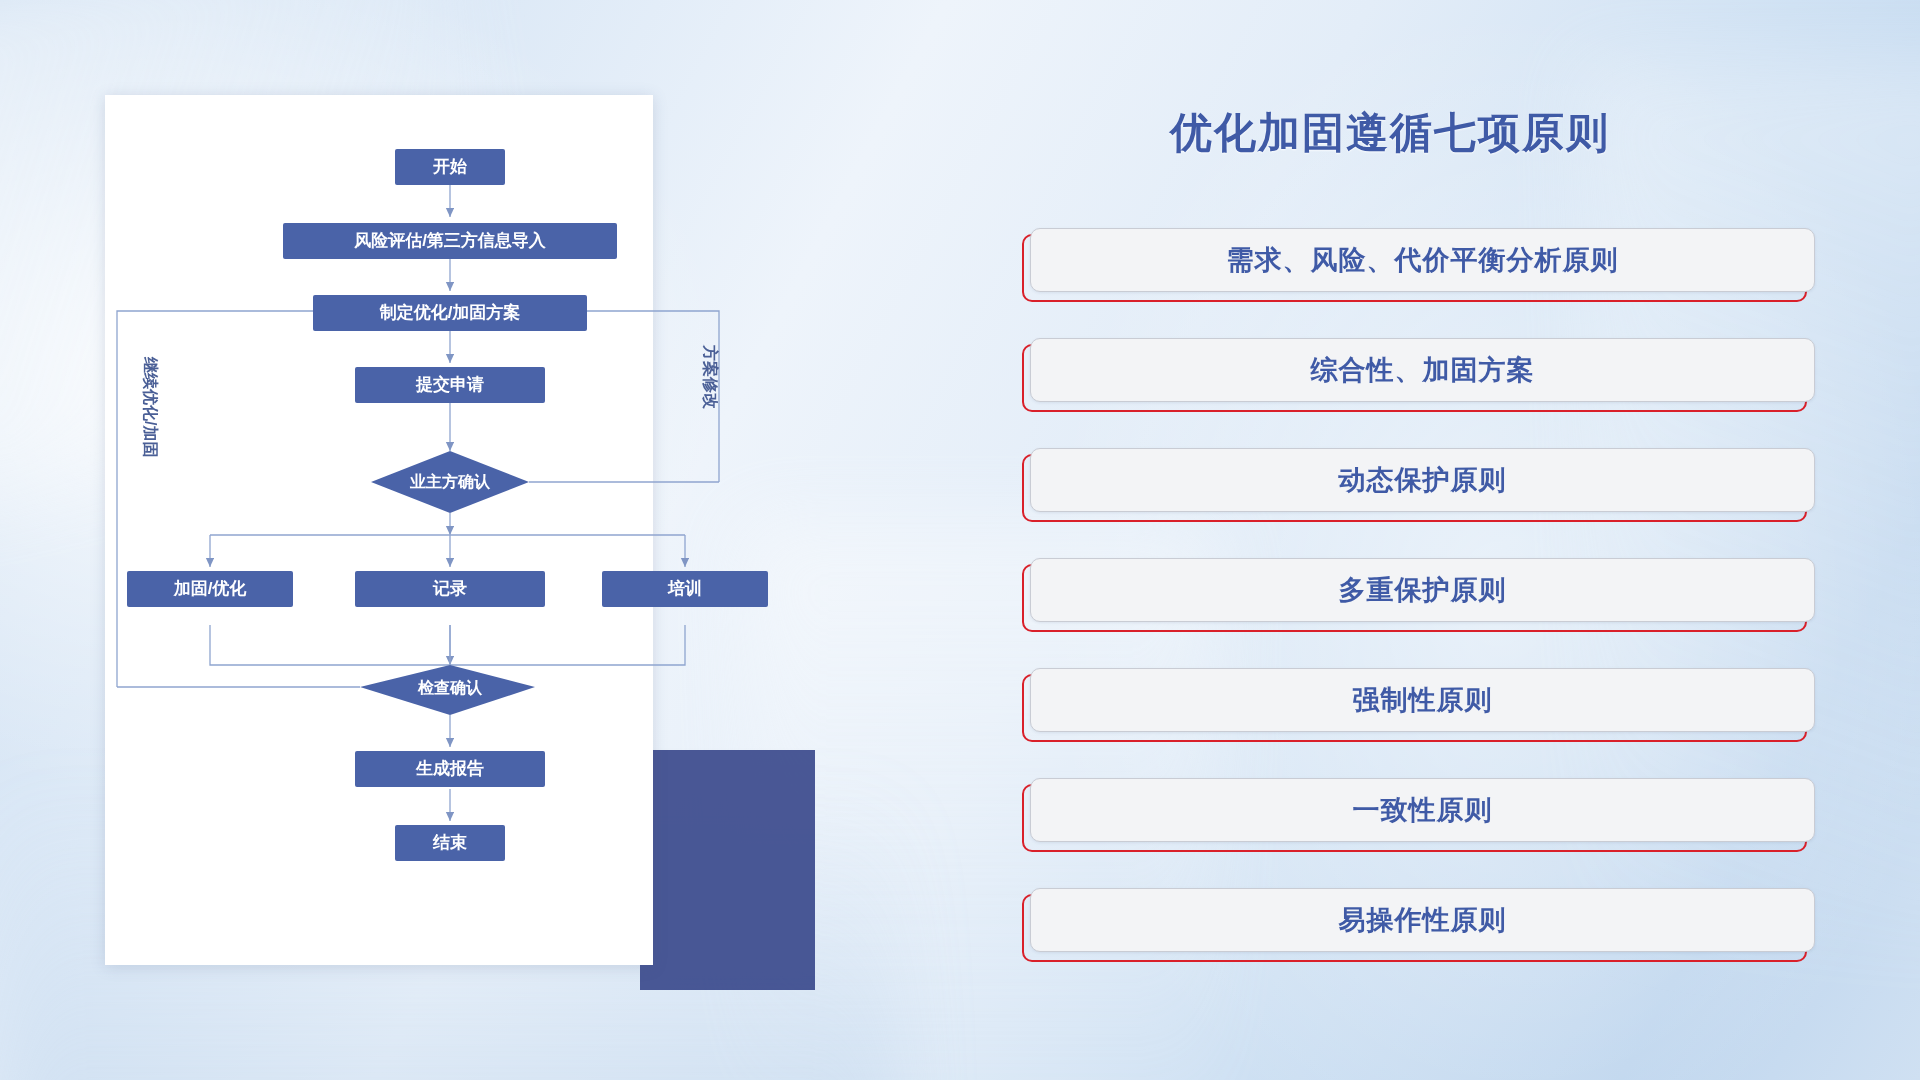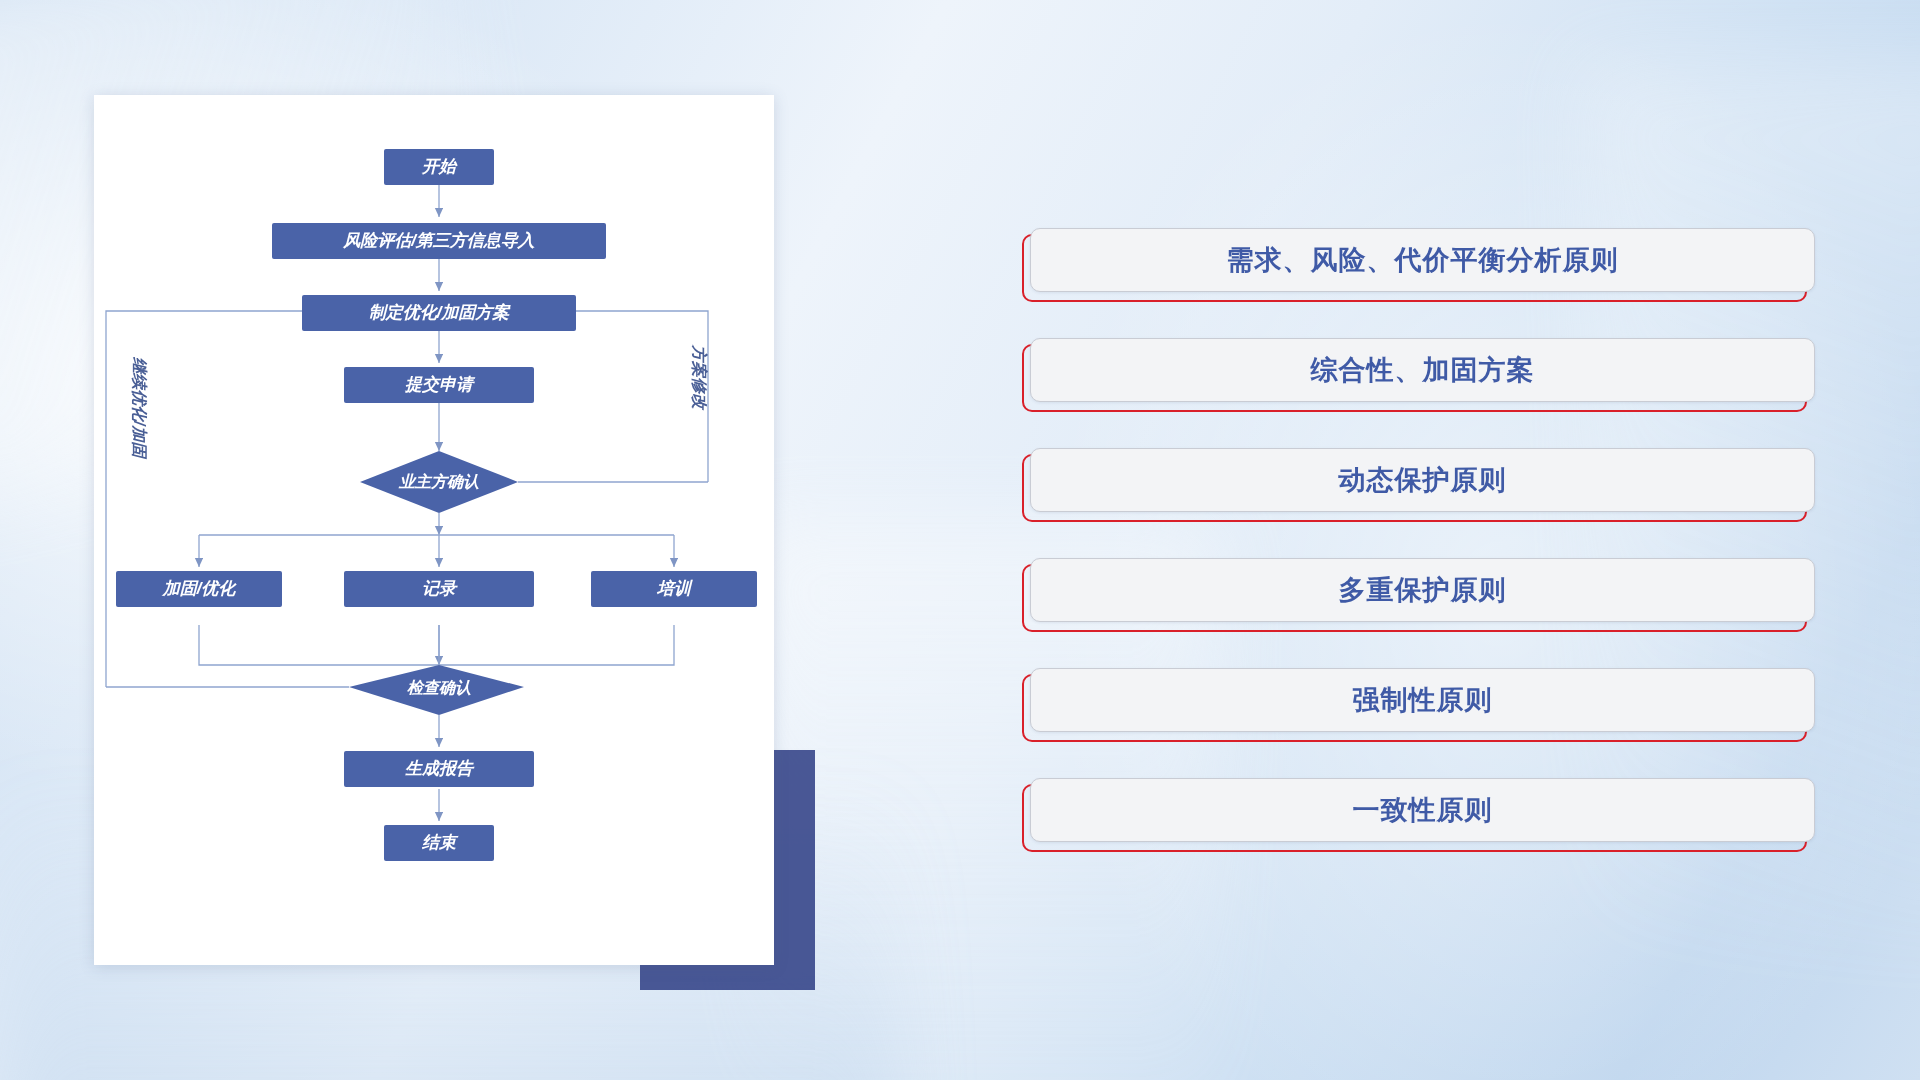--- a/index.html
+++ b/index.html
@@ -37,27 +37,26 @@
     position: absolute;
     left: 640px;
     top: 750px;
     width: 175px;
     height: 240px;
     background: #3b4a8c;
     opacity: .92;
   }
   #flow-card {
     position: absolute;
-    left: 94px;
+    left: 105px;
     top: 95px;
-    width: 680px;
+    width: 548px;
     height: 870px;
     background: #ffffff;
     box-shadow: 0 2px 14px rgba(70,90,130,.18);
-    font-style: italic;
   }
   #flow-svg { position: absolute; left: 0; top: 0; }
 
   .node-text {
     font-family: "Liberation Sans", sans-serif;
     font-size: 17px;
     fill: #ffffff;
     text-anchor: middle;
     dominant-baseline: middle;
     font-weight: bold;
@@ -235,20 +234,21 @@
       <g>
         <rect x="290" y="730" width="110" height="36" rx="2" fill="#4a63a8"></rect>
         <text class="node-text" x="345" y="749">结束</text>
       </g>
 
       <text class="side-label" x="40" y="262" transform="rotate(90 40 262)">继续优化/加固</text>
       <text class="side-label" x="600" y="250" transform="rotate(90 600 250)">方案修改</text>
     </svg>
   </div>
 
+  <div id="right-title">优化加固遵循七项原则</div>
 
   <div id="principles">
     <div class="principle">
       <div class="accent"></div>
       <div class="plate">需求、风险、代价平衡分析原则</div>
     </div>
     <div class="principle">
       <div class="accent"></div>
       <div class="plate">综合性、加固方案</div>
     </div>
@@ -261,15 +261,19 @@
       <div class="plate">多重保护原则</div>
     </div>
     <div class="principle">
       <div class="accent"></div>
       <div class="plate">强制性原则</div>
     </div>
     <div class="principle">
       <div class="accent"></div>
       <div class="plate">一致性原则</div>
     </div>
+    <div class="principle">
+      <div class="accent"></div>
+      <div class="plate">易操作性原则</div>
+    </div>
   </div>
 
 </div>
 
 </body></html>

